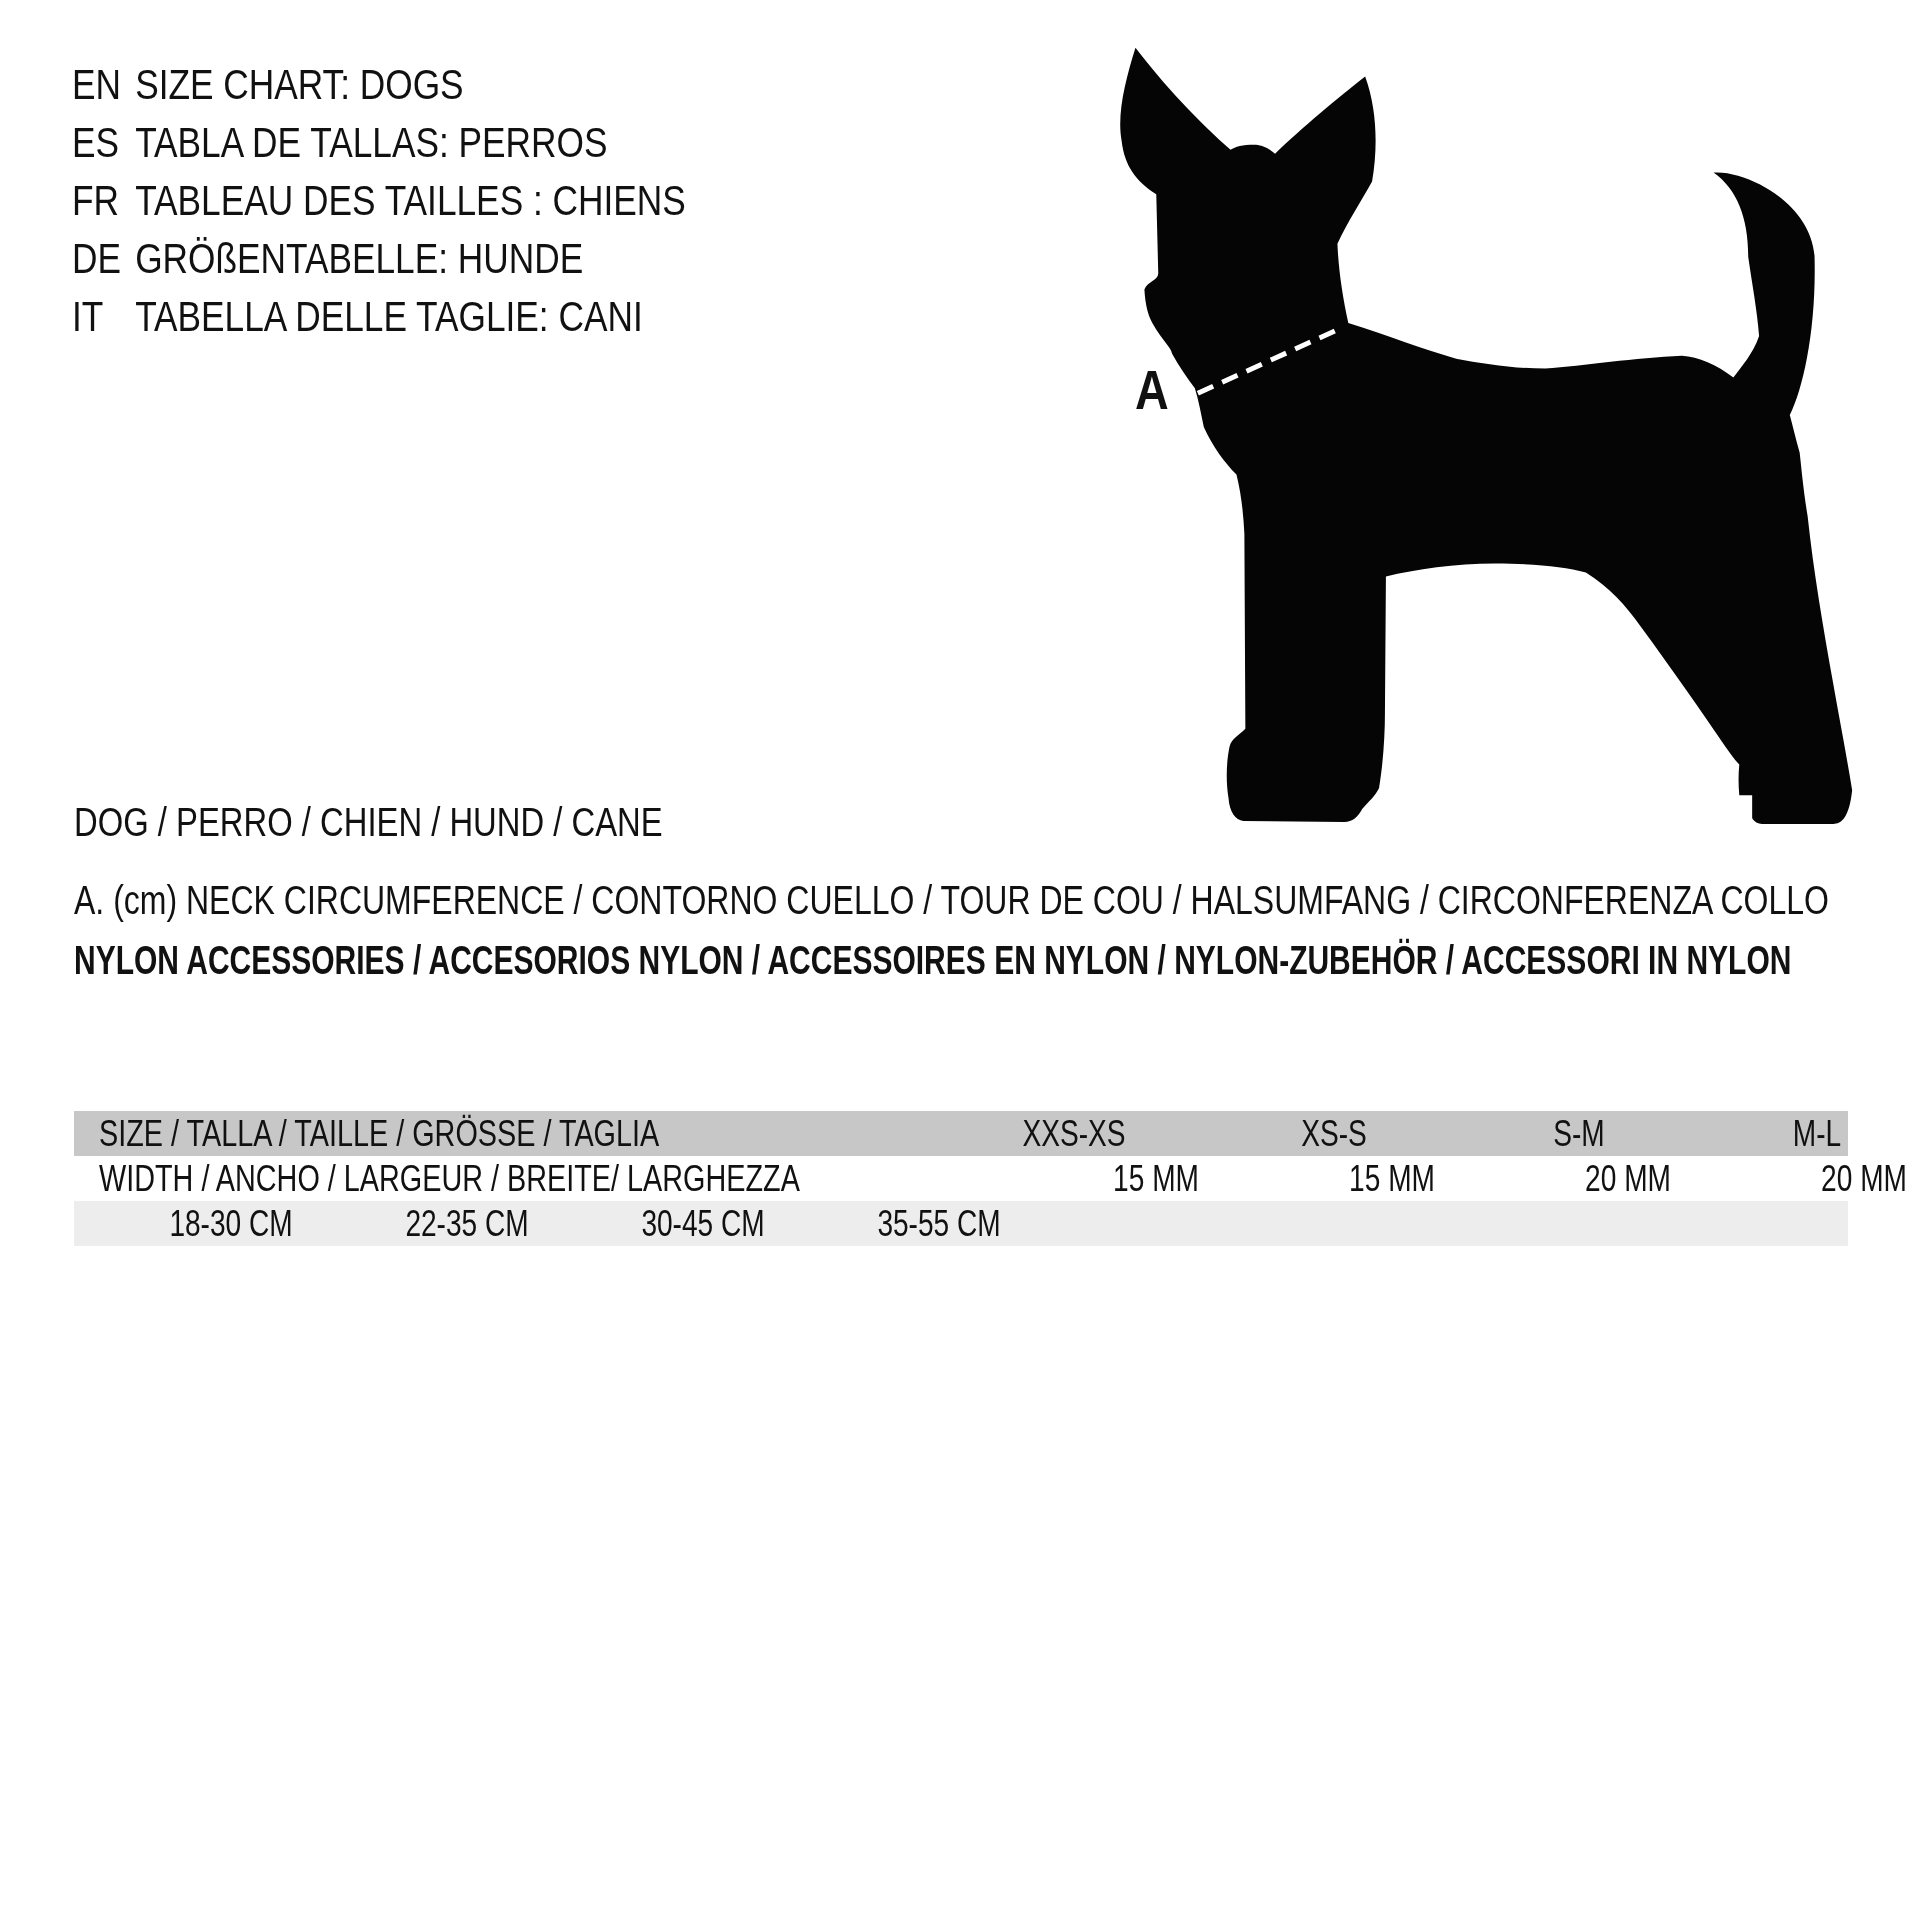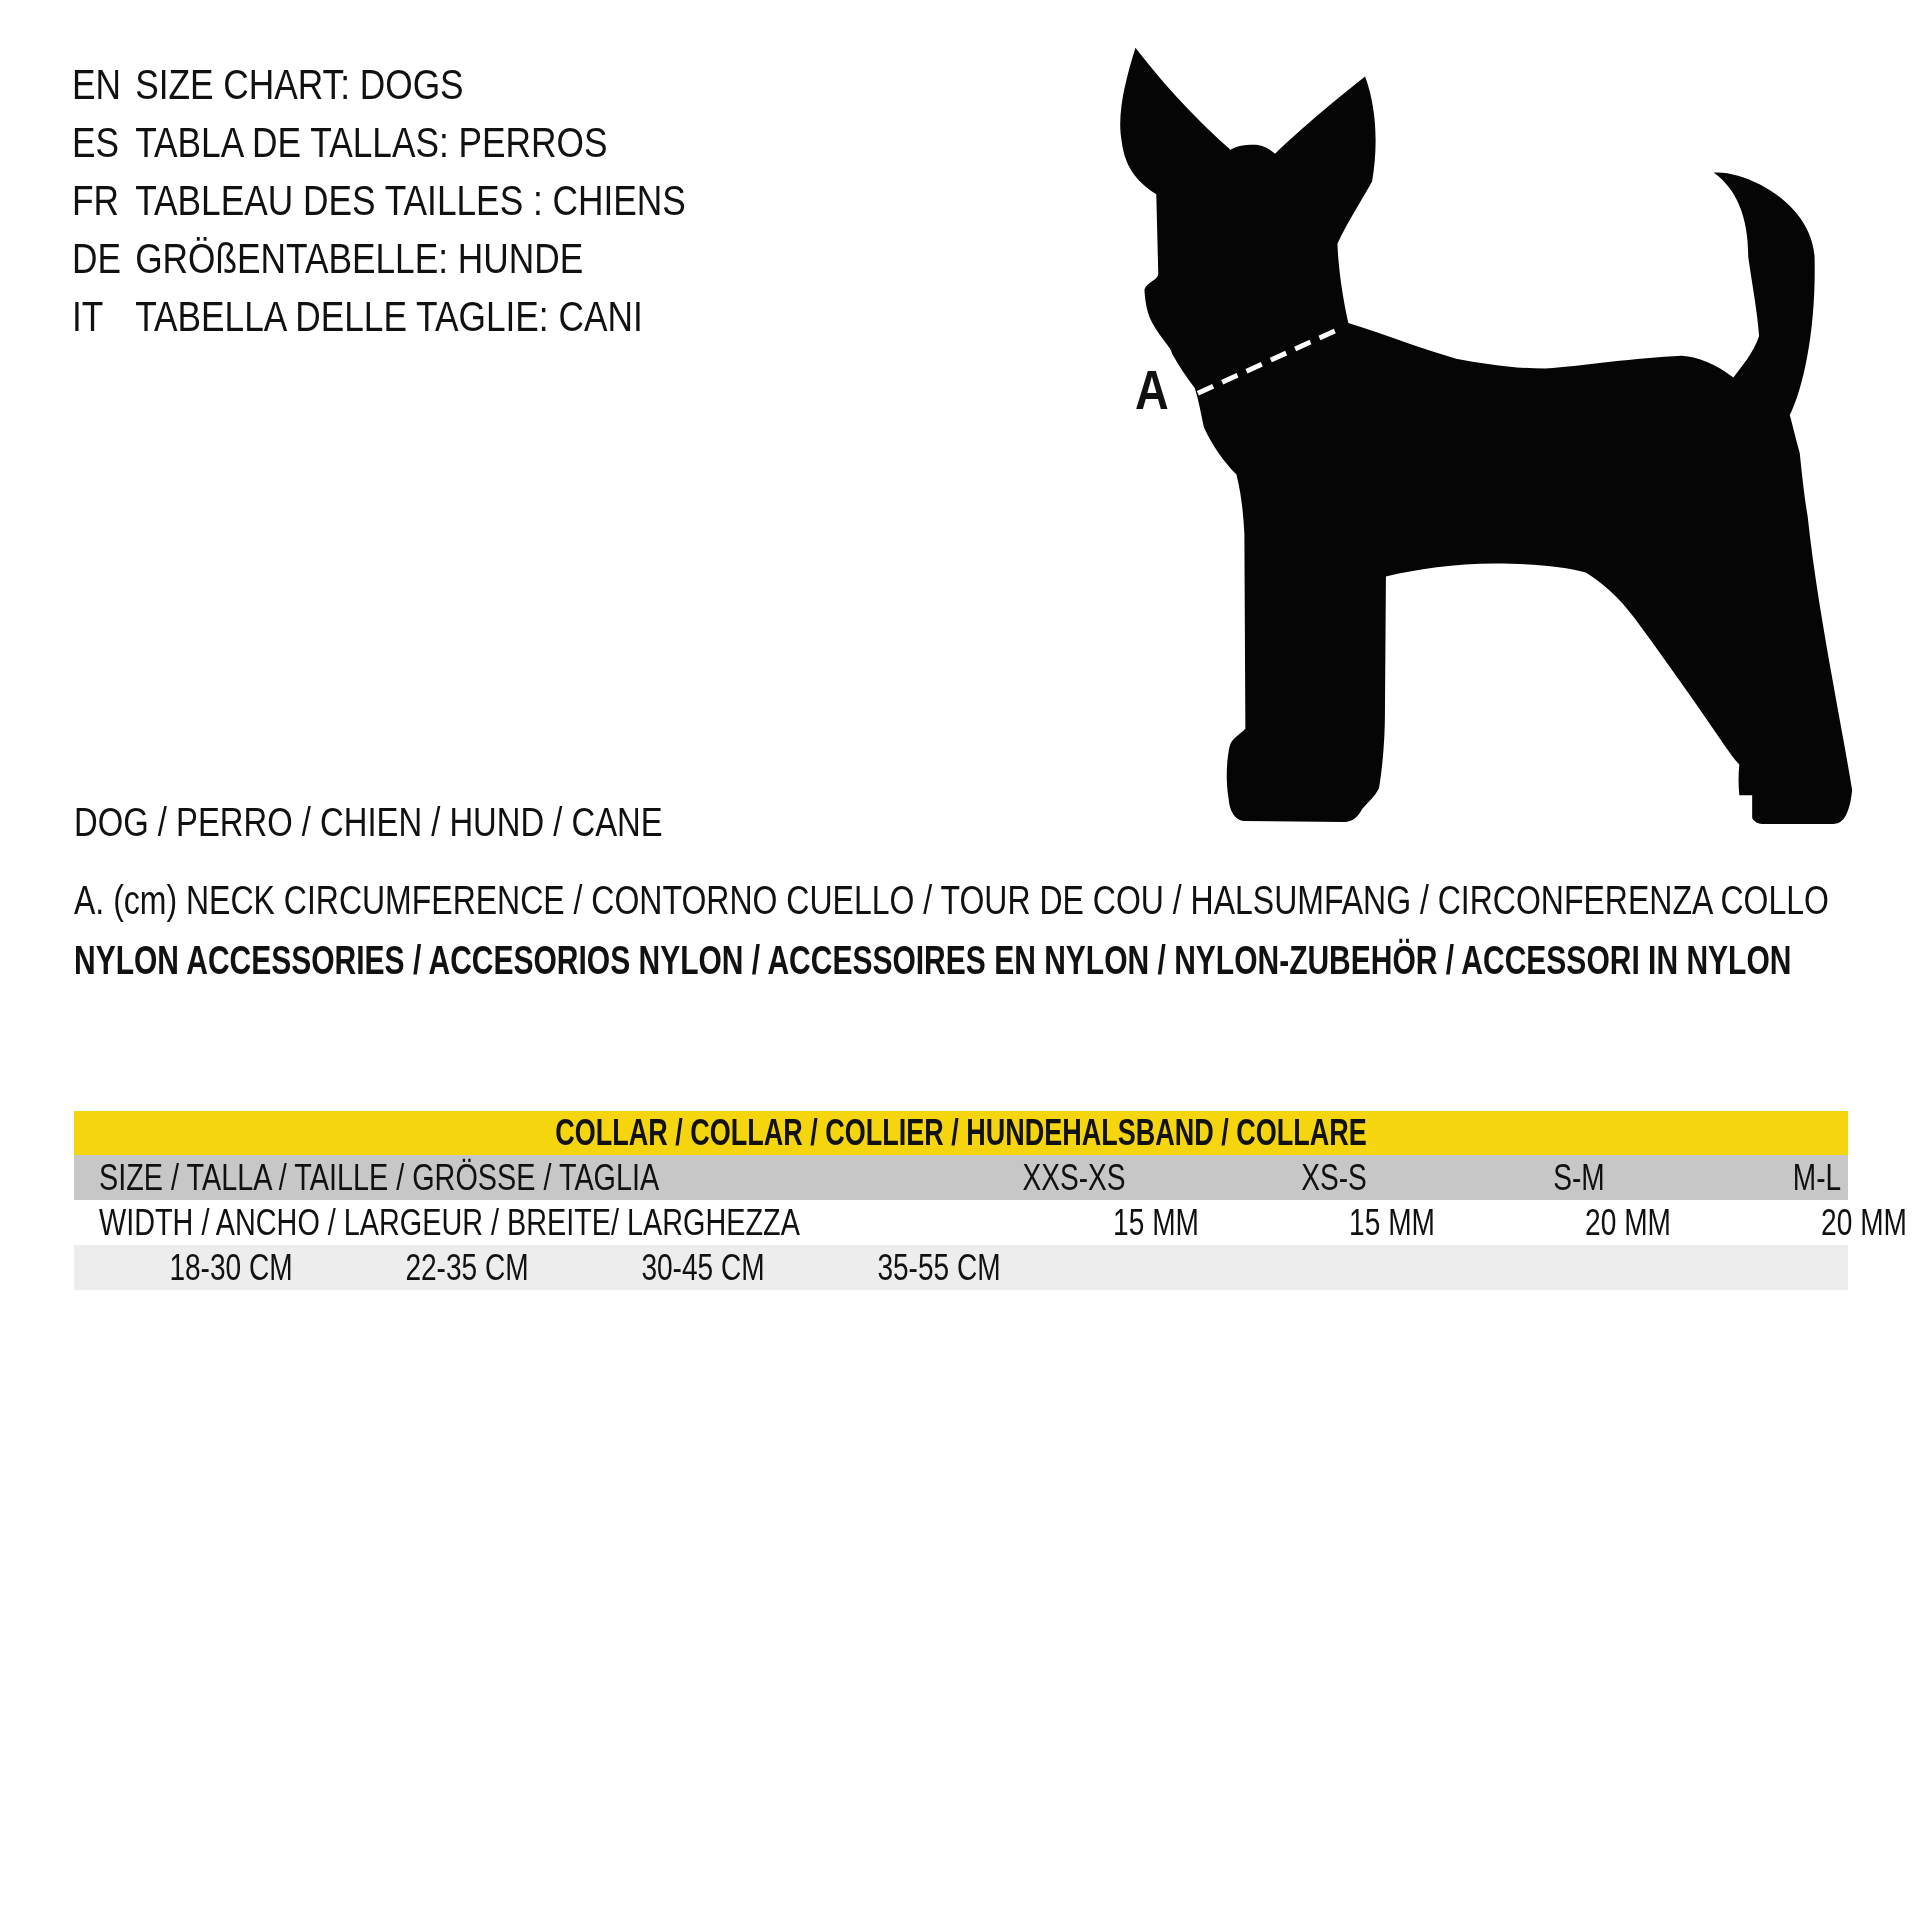--- a/index.html
+++ b/index.html
@@ -135,23 +135,20 @@
     <span class="cond">DOG / PERRO / CHIEN / HUND / CANE</span>
   </div>
   <div class="note-1">
     <span class="cond">A. (cm) NECK CIRCUMFERENCE / CONTORNO CUELLO / TOUR DE COU / HALSUMFANG / CIRCONFERENZA COLLO</span>
   </div>
   <div class="note-2">
     <span class="cond">NYLON ACCESSORIES / ACCESORIOS NYLON / ACCESSOIRES EN NYLON / NYLON-ZUBEHÖR / ACCESSORI IN NYLON</span>
   </div>
 
   <div class="size-table">
-    <div class="t-header">
-      <span class="cond-c">COLLAR / COLLAR / COLLIER / HUNDEHALSBAND / COLLARE</span>
-    </div>
 
     <div class="t-row gray">
       <div class="t-label"><span class="cond">SIZE / TALLA / TAILLE / GRÖSSE / TAGLIA</span></div>
       <div class="t-cell">
           <span class="cond-c">XXS-XS</span>
         </div>
       <div class="t-cell">
           <span class="cond-c">XS-S</span>
         </div>
       <div class="t-cell">

